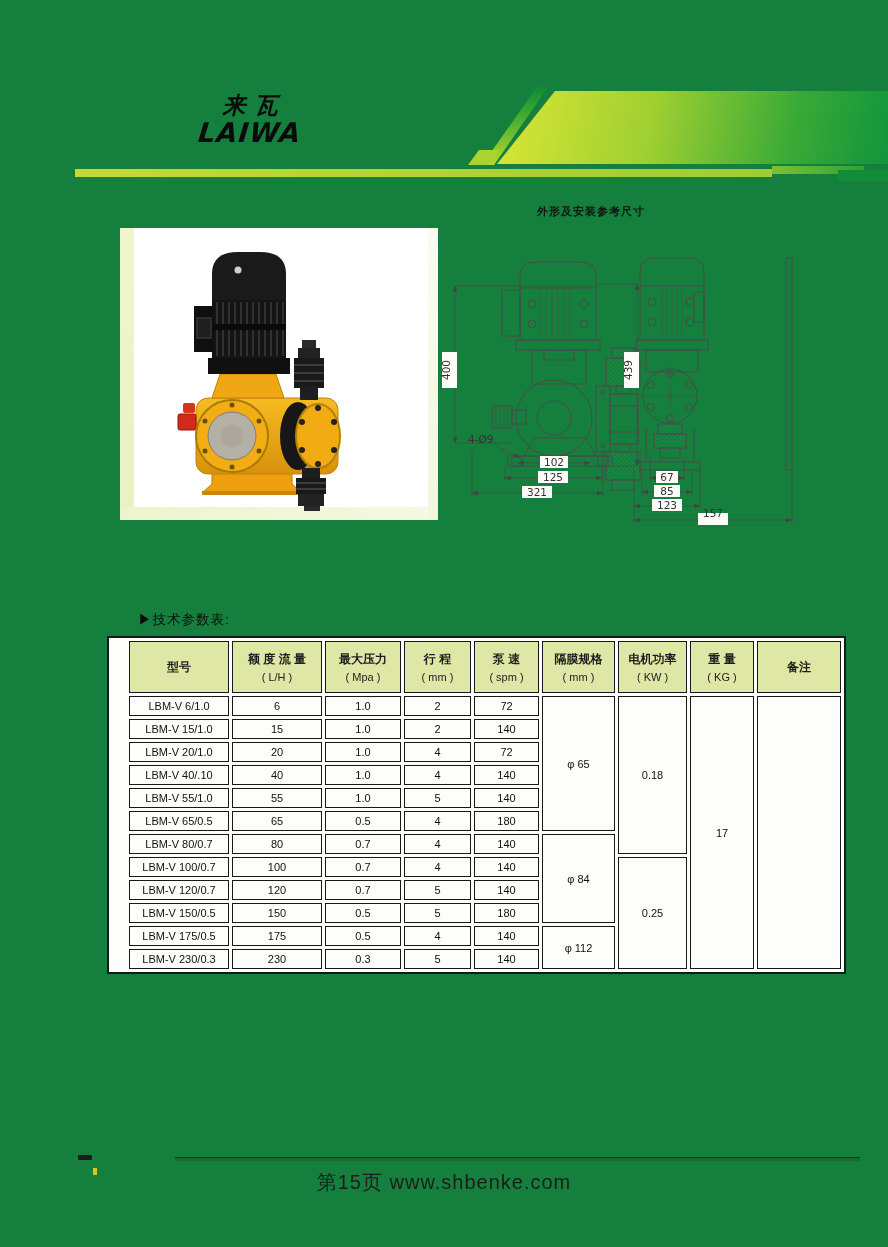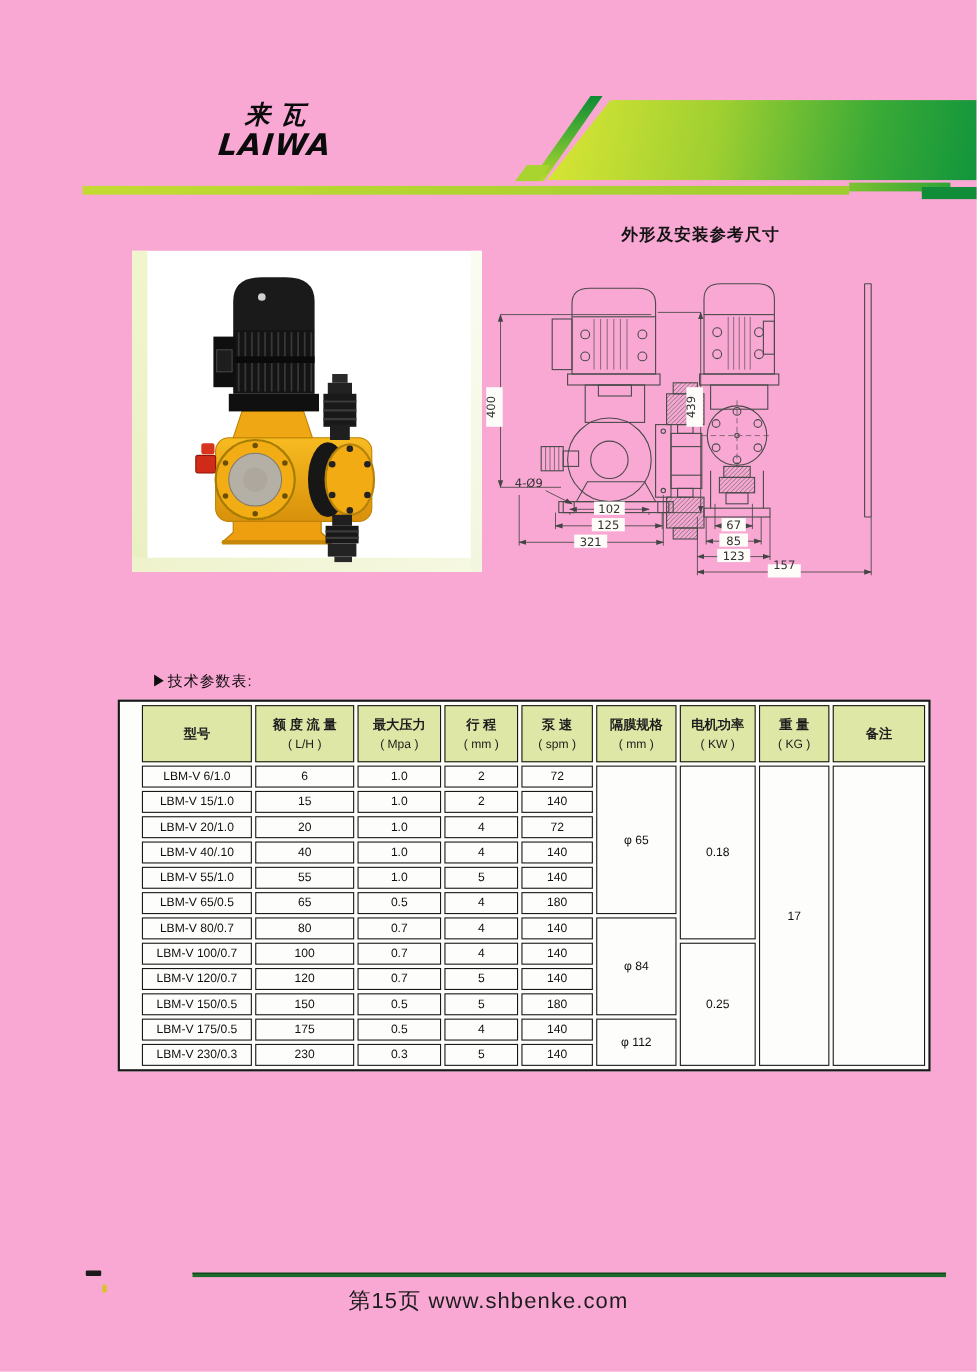--- a/index.html
+++ b/index.html
@@ -1,16 +1,16 @@
 <!DOCTYPE html>
 <html><head>
 <meta charset="utf-8">
 <style>
   html,body{margin:0;padding:0;}
-  .page{position:relative;width:888px;height:1247px;background:#f9a8d4;overflow:hidden;
+  .page{position:relative;width:888px;height:1247px;background:#15803d;overflow:hidden;
         font-family:"Liberation Sans",sans-serif;color:#111;}
   
   .logo{position:absolute;left:183px;top:94px;width:134px;text-align:center;color:#0b0b0b;}
   .logo-cn{font-size:23px;font-weight:bold;font-style:italic;letter-spacing:9px;text-indent:9px;
            font-family:"DejaVu Sans",sans-serif;line-height:1;}
   .logo-en{font-size:27px;font-weight:bold;font-style:italic;letter-spacing:1px;line-height:1;
            margin-top:2px;font-family:"DejaVu Sans",sans-serif;transform:skewX(-6deg);}
   .banner{position:absolute;left:497px;top:91px;width:391px;height:73px;
           clip-path:polygon(58px 0,100% 0,100% 100%,0 100%);
           background:linear-gradient(100deg,#d5e434 4%,#9ecf31 40%,#3aaa36 75%,#11953c 100%);}
@@ -29,22 +29,22 @@
   
   .photo-panel{position:absolute;left:120px;top:228px;width:318px;height:292px;background:#ffffff;}
   .photo-strip-left{position:absolute;left:0;top:0;width:14px;height:100%;
           background:linear-gradient(180deg,#f1f5cd,#e9f0c2);}
   .photo-strip-bottom{position:absolute;left:0;bottom:0;width:100%;height:13px;
           background:linear-gradient(90deg,#eff3cc,#f6f8e2);}
   .photo-strip-right{position:absolute;right:0;top:0;width:10px;height:100%;
           background:linear-gradient(180deg,#fbfcf2,#f3f6de);}
   .pump-svg{position:absolute;left:32px;top:12px;}
   
-  .drawing-title{position:absolute;left:537px;top:204px;width:200px;text-align:center;
-          font-size:15px;font-weight:bold;color:#141414;letter-spacing:1px;}
+  .drawing-title{position:absolute;left:537px;top:204px;width:200px;text-align:left;
+          font-size:11px;font-weight:bold;color:#141414;letter-spacing:1px;}
   .drawing-svg{position:absolute;left:440px;top:200px;}
   .dim-text{font-family:"DejaVu Sans",sans-serif;font-size:10.5px;fill:#333;}
   
   .section-label{position:absolute;left:112px;top:611px;font-size:13.5px;color:#0d0d0d;letter-spacing:1px;margin-left:26px;}
   table.params{position:absolute;left:107px;top:636px;border-collapse:separate;border-spacing:3px;
           border:2px solid #181818;background:#fdfdfb;padding-left:17px;}
   table.params th,table.params td{border:1px solid #181818;text-align:center;padding:0 1px;}
   table.params thead th{background:#dee7a6;height:50px;font-size:12px;font-weight:bold;color:#1d1d1d;}
   table.params thead .unit{font-size:11px;font-weight:normal;margin-top:3px;}
   table.params tbody td{height:18px;font-size:11px;color:#101010;background:#fdfdfb;}

